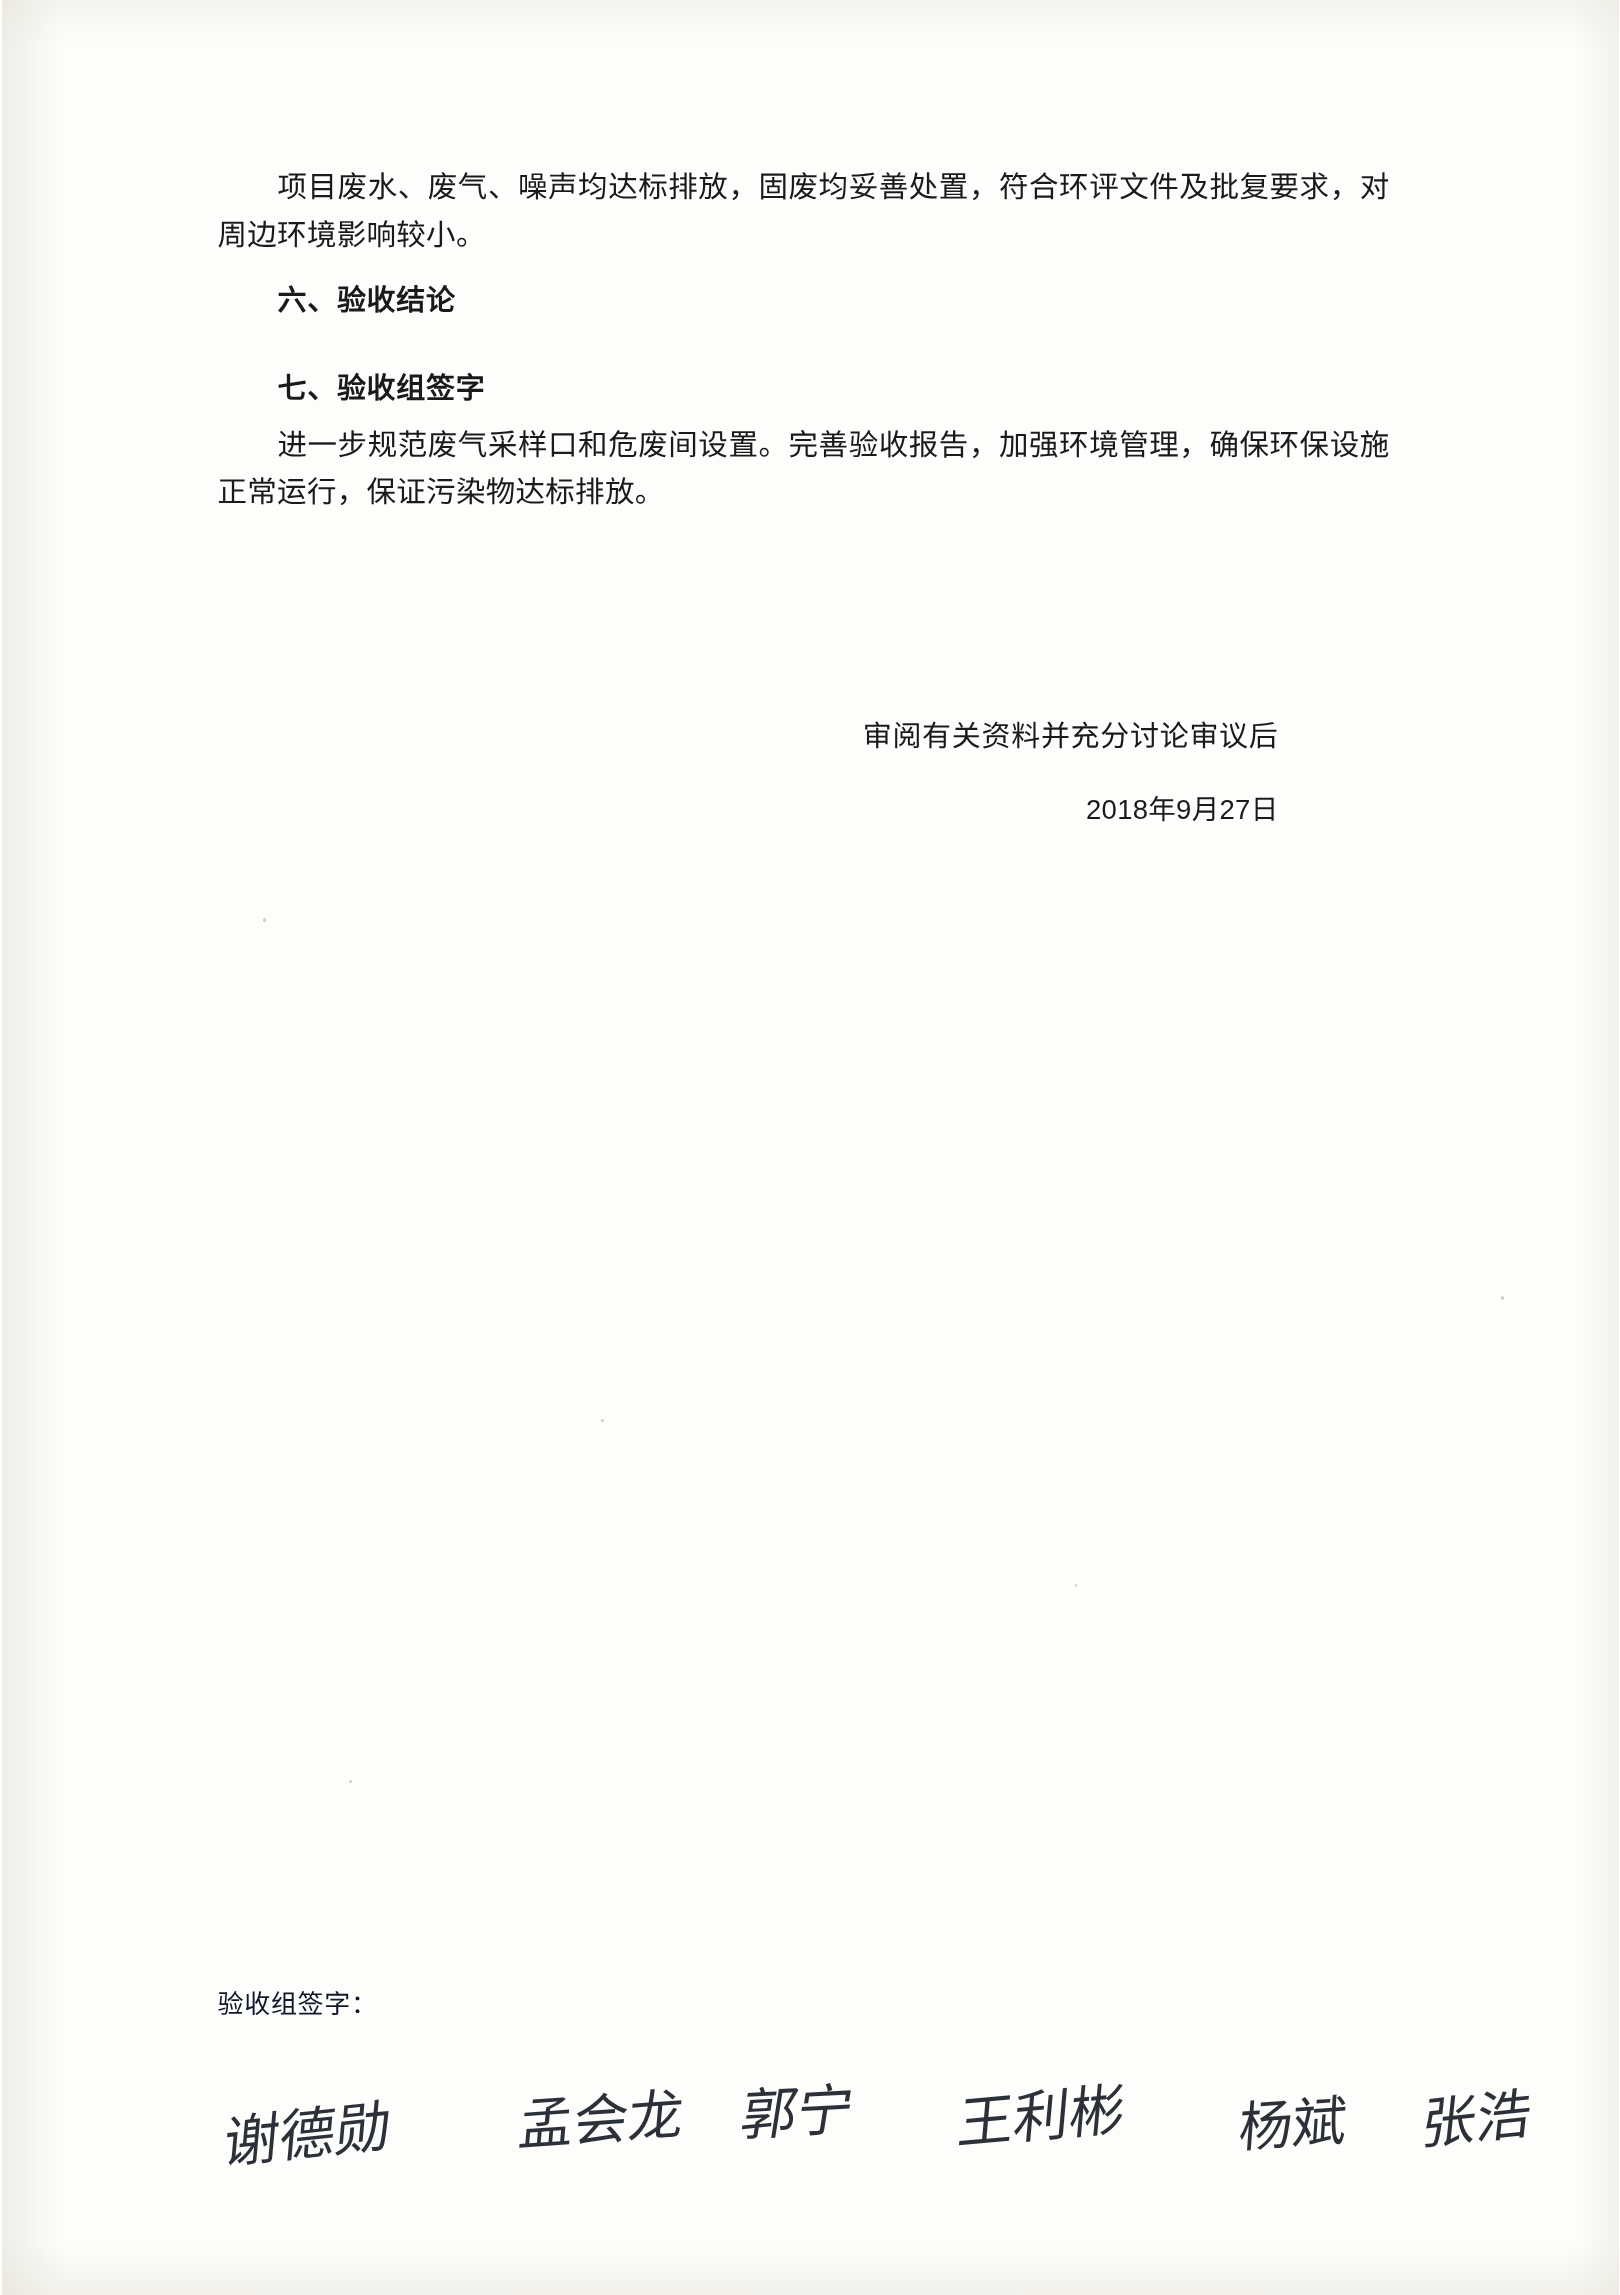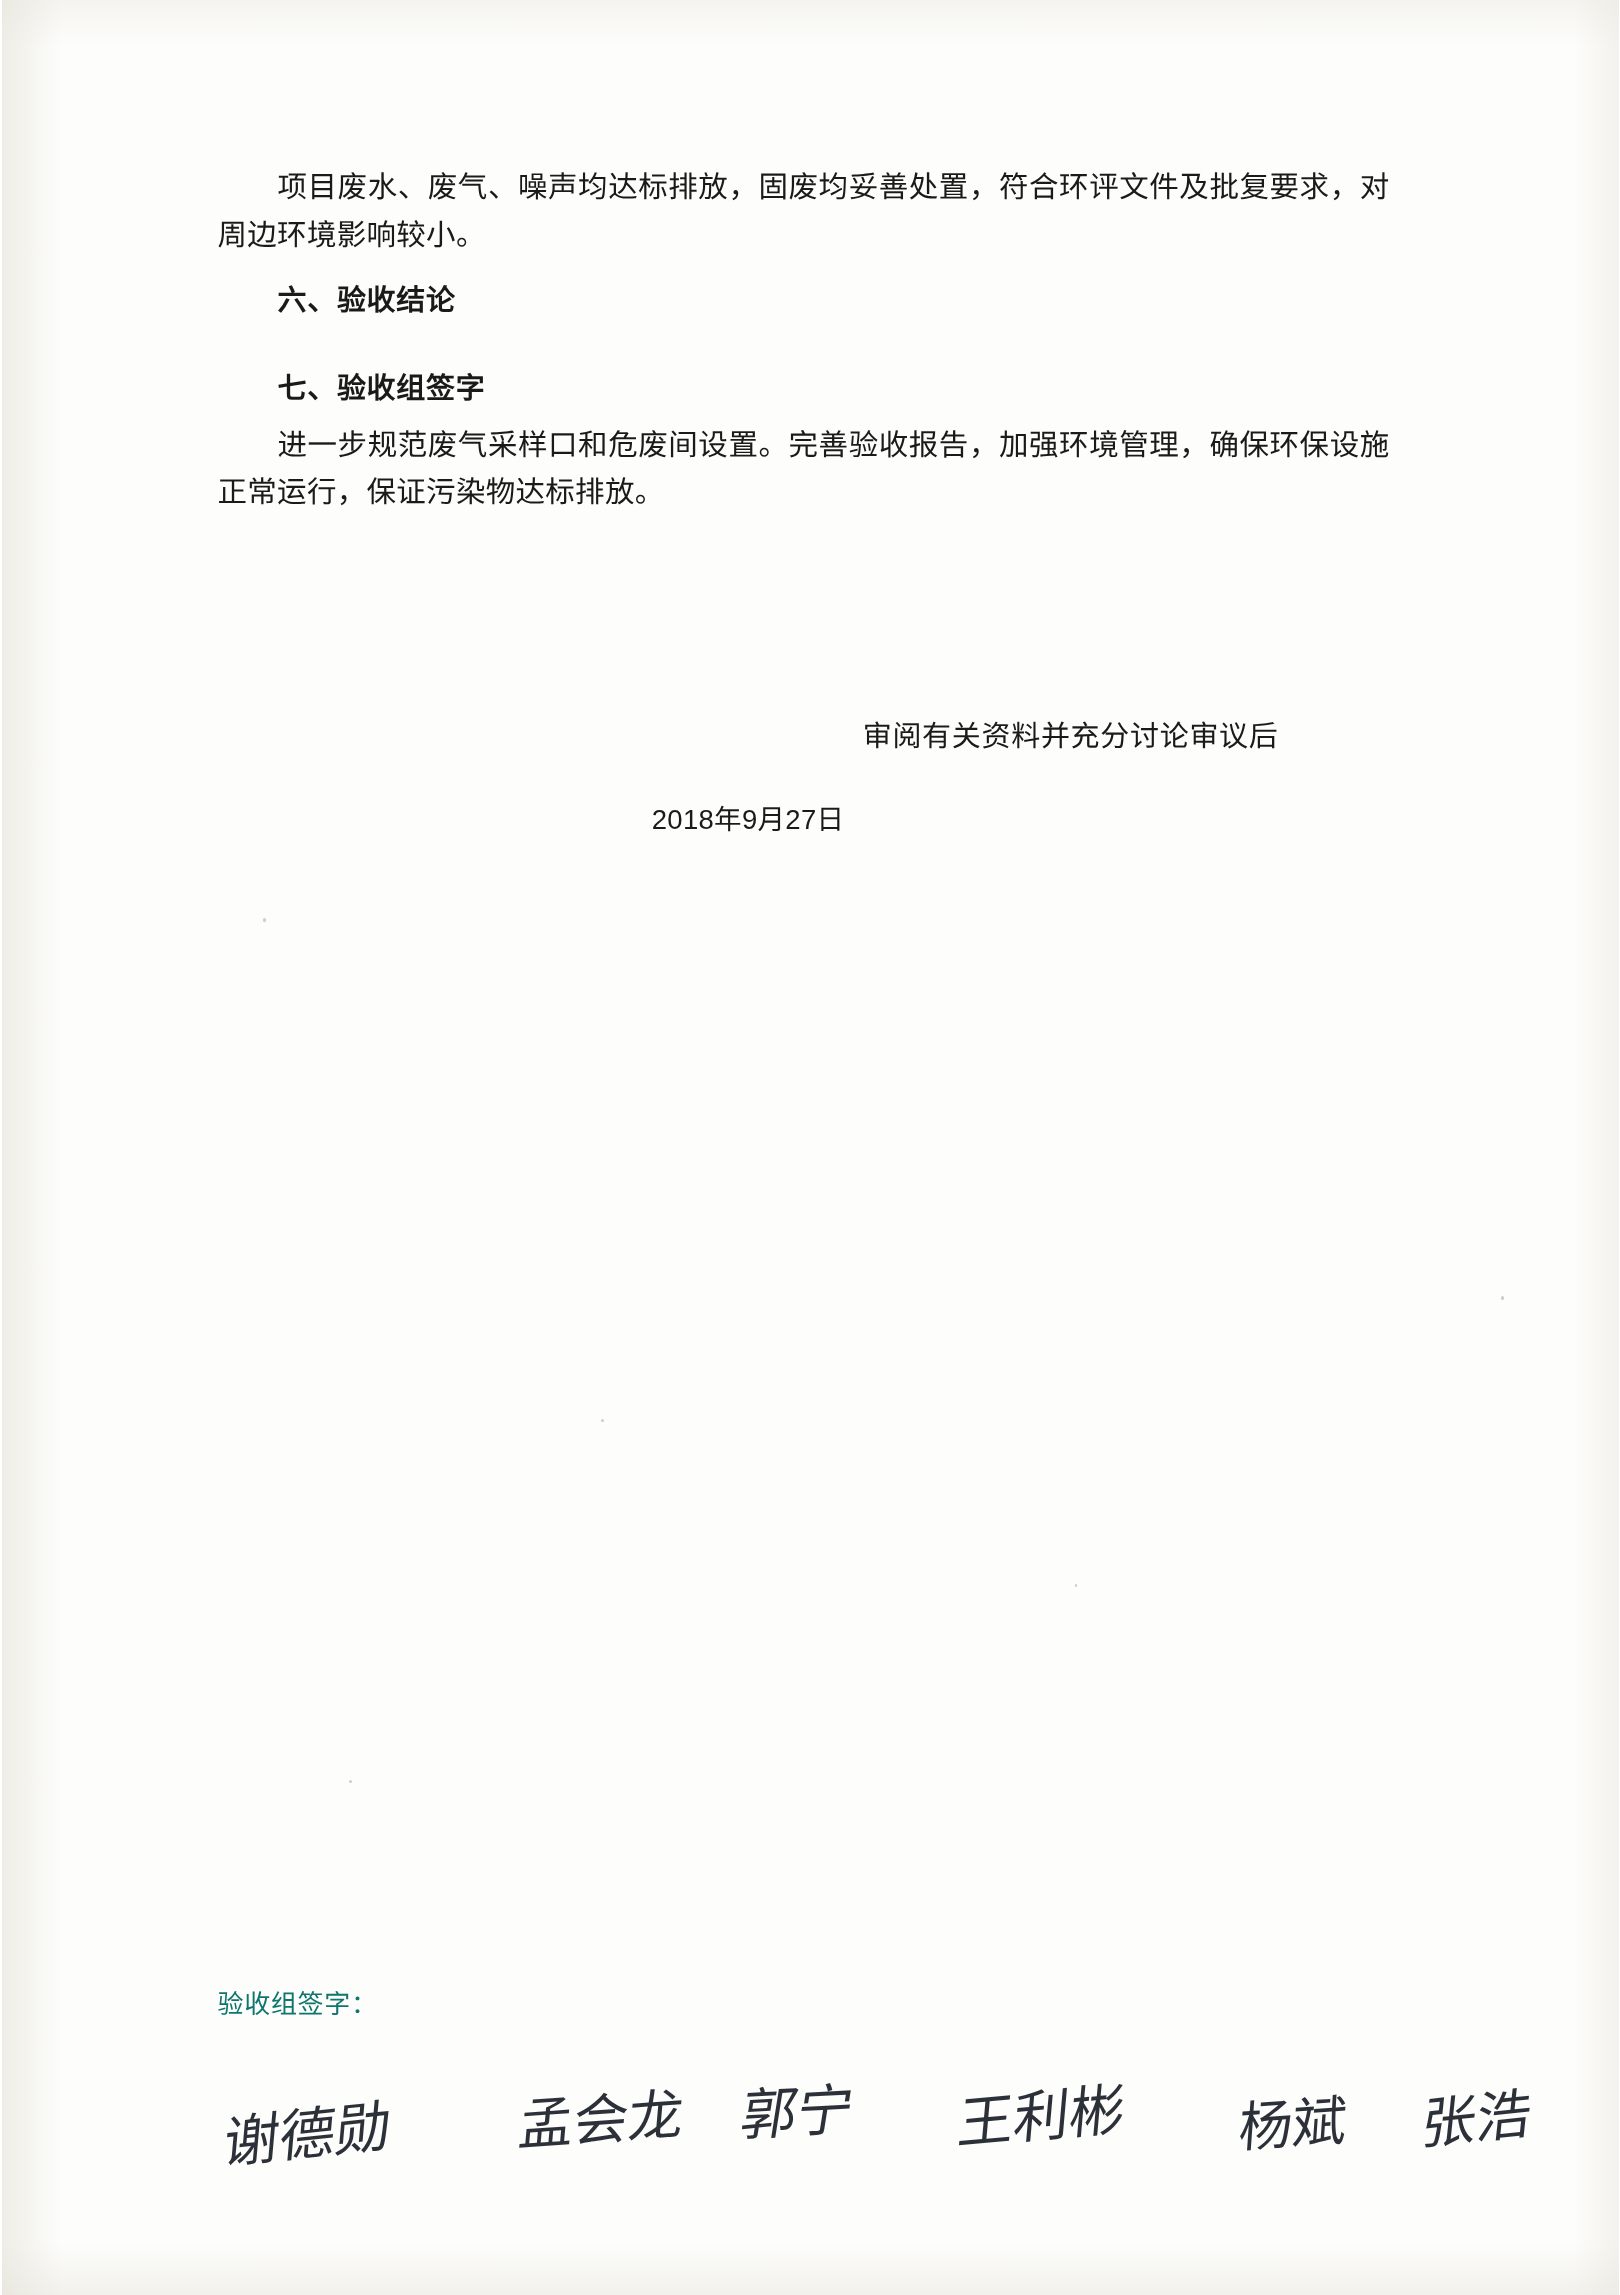--- a/index.html
+++ b/index.html
@@ -64,36 +64,35 @@
     padding-right: 111px;
   }
   .signoff .company {
     font-size: 29px;
     line-height: 1.6;
     letter-spacing: 0.7px;
   }
   .signoff .date {
     font-size: 27.5px;
     line-height: 1.6;
-    margin-top: 38px;
+    margin-top: 28px;
     font-family: "Liberation Sans", sans-serif;
     letter-spacing: 0.3px;
-    text-align: center;
   }
 
   .signature-block {
     position: absolute;
     left: 216px;
     top: 1983px;
     width: 1309px;
   }
   .sig-label {
     font-size: 26px;
     letter-spacing: 0.7px;
-    color: #0f766e;
+    color: #0f172a;
   }
   .sig-row {
     position: relative;
     height: 196px;
     margin-top: 3.9px;
   }
   .sig {
     position: absolute;
     font-family: "DejaVu Serif", serif;
     color: #10161f;

